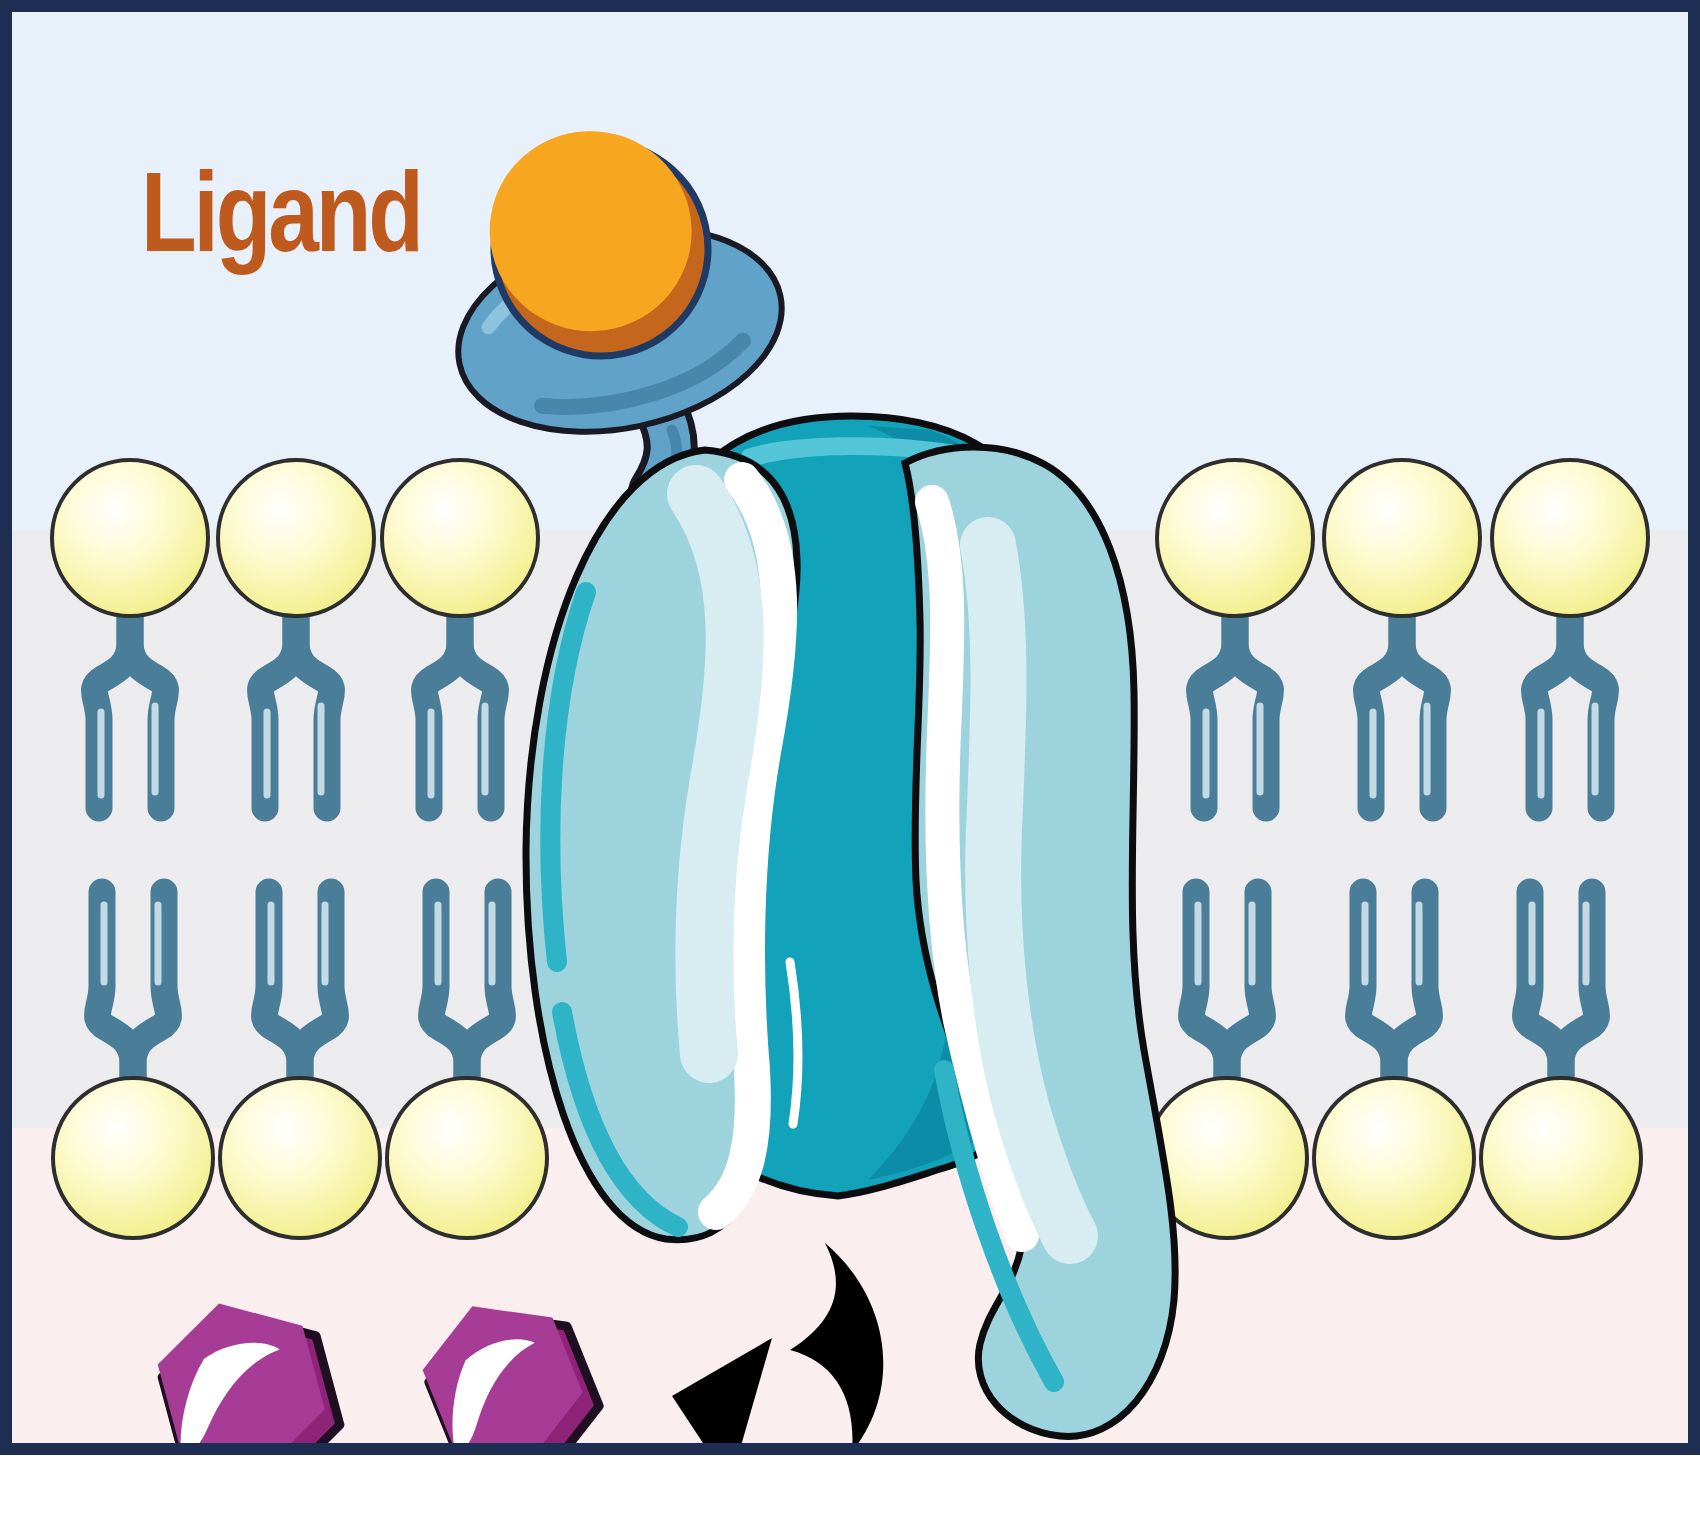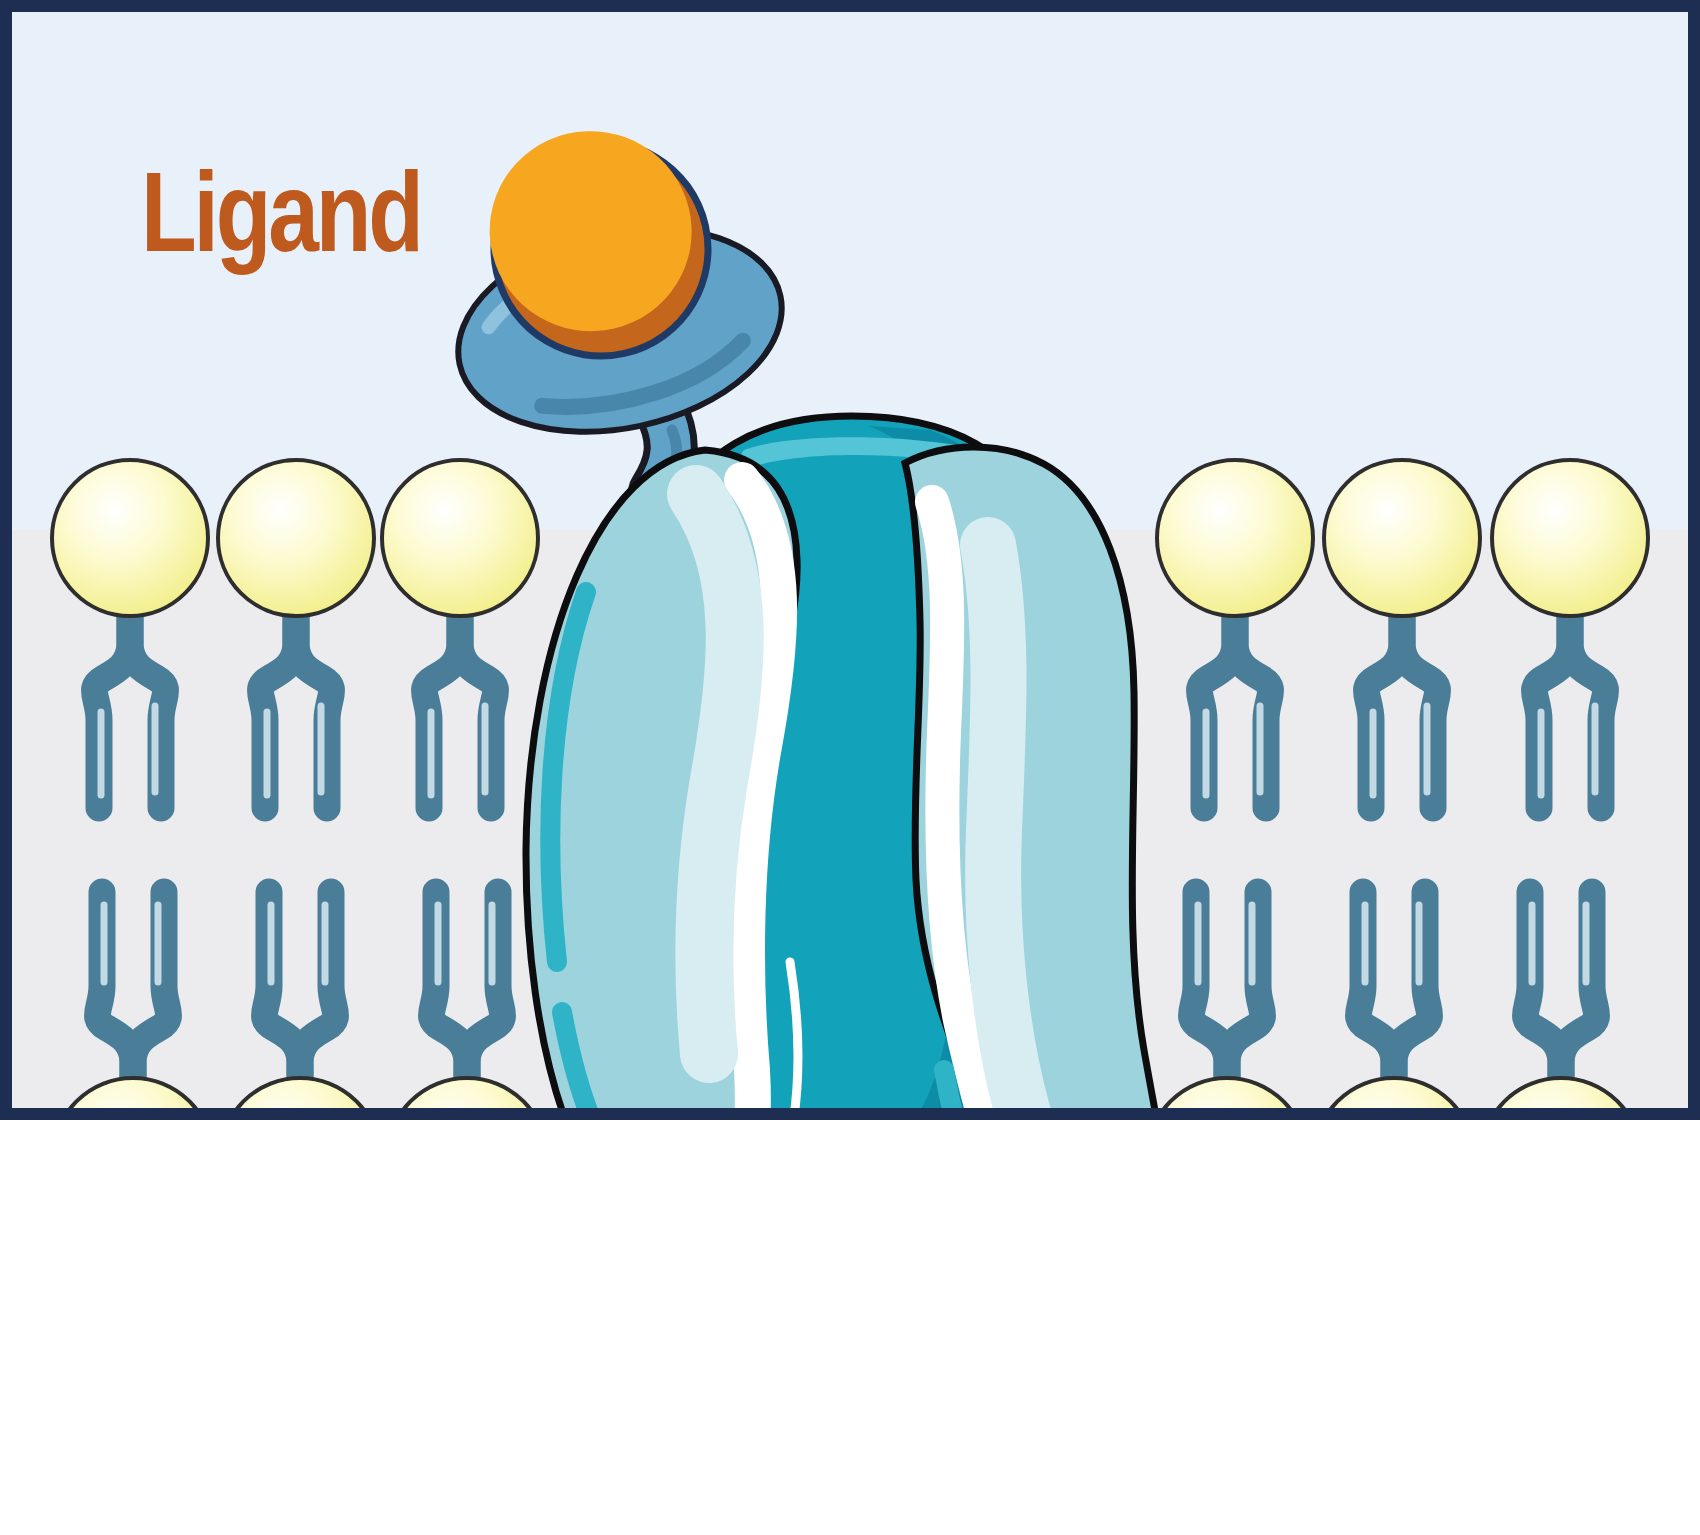--- a/index.html
+++ b/index.html
@@ -1,16 +1,16 @@
 <!DOCTYPE html>
 <html><head>
 <meta charset="utf-8">
 <style>
   html,body{margin:0;padding:0;background:#ffffff;font-family:"Liberation Sans",sans-serif;}
-  .frame{position:relative;width:1700px;height:1120px;overflow:hidden;background:#fde047;}
+  .frame{position:relative;width:1700px;height:1455px;overflow:hidden;background:#fde047;}
   .bg-band{position:absolute;left:0;width:1700px;}
   .bg-extracellular{top:0;height:530px;}
   .bg-membrane{top:530px;height:598px;}
   .bg-intracellular{top:1128px;height:407px;}
   .border-overlay{position:absolute;inset:0;border:12px solid #1E2D52;pointer-events:none;z-index:30;}
   svg.art{position:absolute;left:0;top:0;z-index:5;}
   .ligand-label{position:absolute;left:141px;top:152px;z-index:20;
     font-size:114px;font-weight:bold;letter-spacing:-4px;line-height:1.05;
     transform:scaleX(.80);transform-origin:left top;white-space:nowrap;}
 </style>

